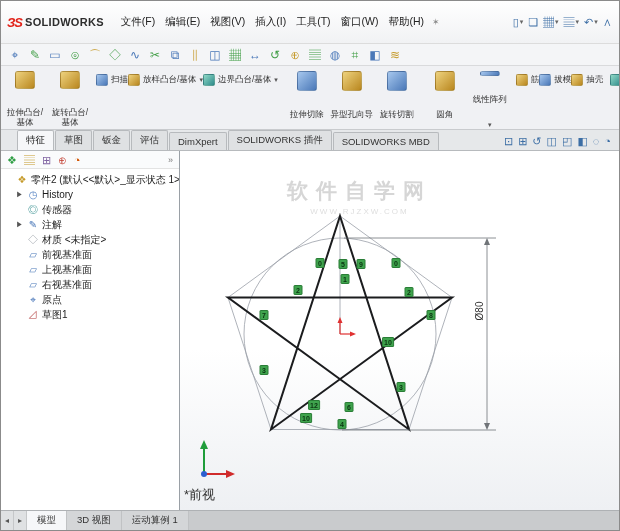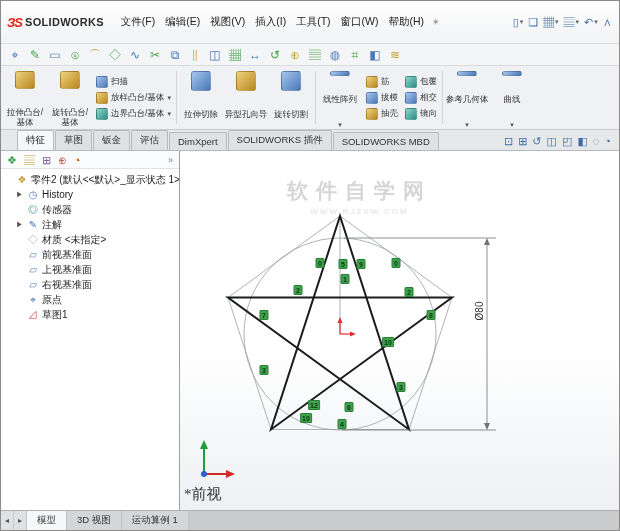--- a/index.html
+++ b/index.html
@@ -28,21 +28,21 @@
   
   .ribbon { flex: 0 0 64px; background: #f0f1f4; border-bottom: 1px solid #c9cbce; display: flex; align-items: stretch; padding: 2px 2px; gap: 1px; overflow: hidden; }
   .rb-lg { width: 44px; flex: 0 0 44px; display: flex; flex-direction: column; align-items: center; padding-top: 3px; gap: 18px; border-radius: 2px; }
   .rb-lg.has-dd::after { content: "▾"; font-size: 7px; color: #555; line-height: 5px; }
   .ric { width: 20px; height: 20px; border-radius: 3px; border: 1px solid rgba(0,0,0,.15); }
   .ric-s { width: 12px; height: 12px; flex: 0 0 12px; border-radius: 2px; border: 1px solid rgba(0,0,0,.15); }
   .ic-gold { background: linear-gradient(135deg,#eed27e,#b9871f); }
   .ic-blue { background: linear-gradient(135deg,#a6c7ee,#4a78b8); }
   .ic-teal { background: linear-gradient(135deg,#8fd8c6,#2e8b8b); }
   .rlabel { font-size: 8.5px; line-height: 10px; text-align: center; color: #333; }
-  .rb-col { display: flex; flex-direction: column; justify-content: center; padding: 4px 3px; }
+  .rb-col { display: flex; flex-direction: row; justify-content: space-between; padding: 4px 3px; }
   .rb-sm { display: flex; align-items: center; gap: 3px; font-size: 8.5px; color: #333; height: 16px; white-space: nowrap; }
   .rb-sm.has-dd::after { content: "▾"; font-size: 7px; color: #555; }
   .rb-sep { width: 1px; background: #d3d5d8; margin: 3px 1px; }
 
   
   .tabrow { flex: 0 0 20px; background: #e6e8ea; border-bottom: 1px solid #b7babd; display: flex; align-items: flex-end; padding-left: 16px; }
   .ctab { font-size: 9.5px; color: #333; padding: 3px 8px; border: 1px solid #b7babd; border-bottom: none; background: #dfe1e3; margin-right: 1px; border-radius: 2px 2px 0 0; white-space: nowrap; }
   .ctab.active { background: #f6f7f9; color: #111; }
   #headsup-icons { margin-left: auto; display: flex; gap: 5px; padding: 0 8px 3px; }
   .hui { font-size: 11px; color: #3c6ea5; line-height: 12px; }
@@ -68,21 +68,21 @@
   svg.sketch { position: absolute; left: 0; top: 0; z-index: 1; }
   .construction { fill: none; stroke: #9aa0a8; stroke-width: 0.8; }
   .starline { fill: none; stroke: #1b1c1e; stroke-width: 2; stroke-linejoin: miter; }
   .dim path { stroke: #707478; stroke-width: 0.8; fill: none; }
   .dim .arr { fill: #707478; stroke: none; }
   .dimtext { fill: #333; font-size: 10px; font-family: "Liberation Sans", sans-serif; }
   .origin line { stroke: #e03131; stroke-width: 1.2; }
   .origin .arr { fill: #e03131; stroke: none; }
   #badges-layer { position: absolute; inset: 0; z-index: 2; }
   .badge { position: absolute; transform: translate(-50%,-50%); background: var(--badge-green,#3fa34d); border: 1px solid #2a7d37; color: #0a3511; font-size: 7px; font-weight: bold; line-height: 9px; min-width: 9px; height: 10px; text-align: center; padding: 0 1px; border-radius: 1px; }
-  .view-label { position: absolute; left: 4px; bottom: 6px; font-size: 15px; color: #333; z-index: 2; font-family: Liberation Serif, serif; }
+  .view-label { position: absolute; left: 4px; bottom: 6px; font-size: 13px; color: #333; z-index: 2; }
   svg.triad { position: absolute; left: 14px; bottom: 30px; z-index: 2; }
 
   
   .bottombar { flex: 0 0 20px; background: #dfe1e3; border-top: 1px solid #aeb1b4; display: flex; align-items: stretch; }
   .bnav { width: 13px; display: flex; align-items: center; justify-content: center; color: #555; font-size: 8px; border-right: 1px solid #c5c7c9; }
   .btab { font-size: 9.5px; padding: 0 10px; display: flex; align-items: center; border-right: 1px solid #c0c2c4; color: #333; background: #d4d6d8; white-space: nowrap; }
   .btab.active { background: #f6f7f9; }
   .bfill { flex: 1; background: #c9cbcd; }
 </style>
 </head>
@@ -178,20 +178,24 @@
     </div>
     <div class="rb-lg">
       <span class="ric ic-gold"></span>
       <span class="rlabel">异型孔向导</span>
     </div>
     <div class="rb-lg">
       <span class="ric ic-blue"></span>
       <span class="rlabel">旋转切割</span>
     </div>
     <div class="rb-sep"></div>
+    <div class="rb-lg">
+      <span class="ric ic-gold"></span>
+      <span class="rlabel">圆角</span>
+    </div>
     <div class="rb-lg has-dd">
       <span class="ric ic-blue"></span>
       <span class="rlabel">线性阵列</span>
     </div>
     <div class="rb-col">
       <div class="rb-sm">
           <span class="ric-s ic-gold"></span>
           <span>筋</span>
         </div>
       <div class="rb-sm">

